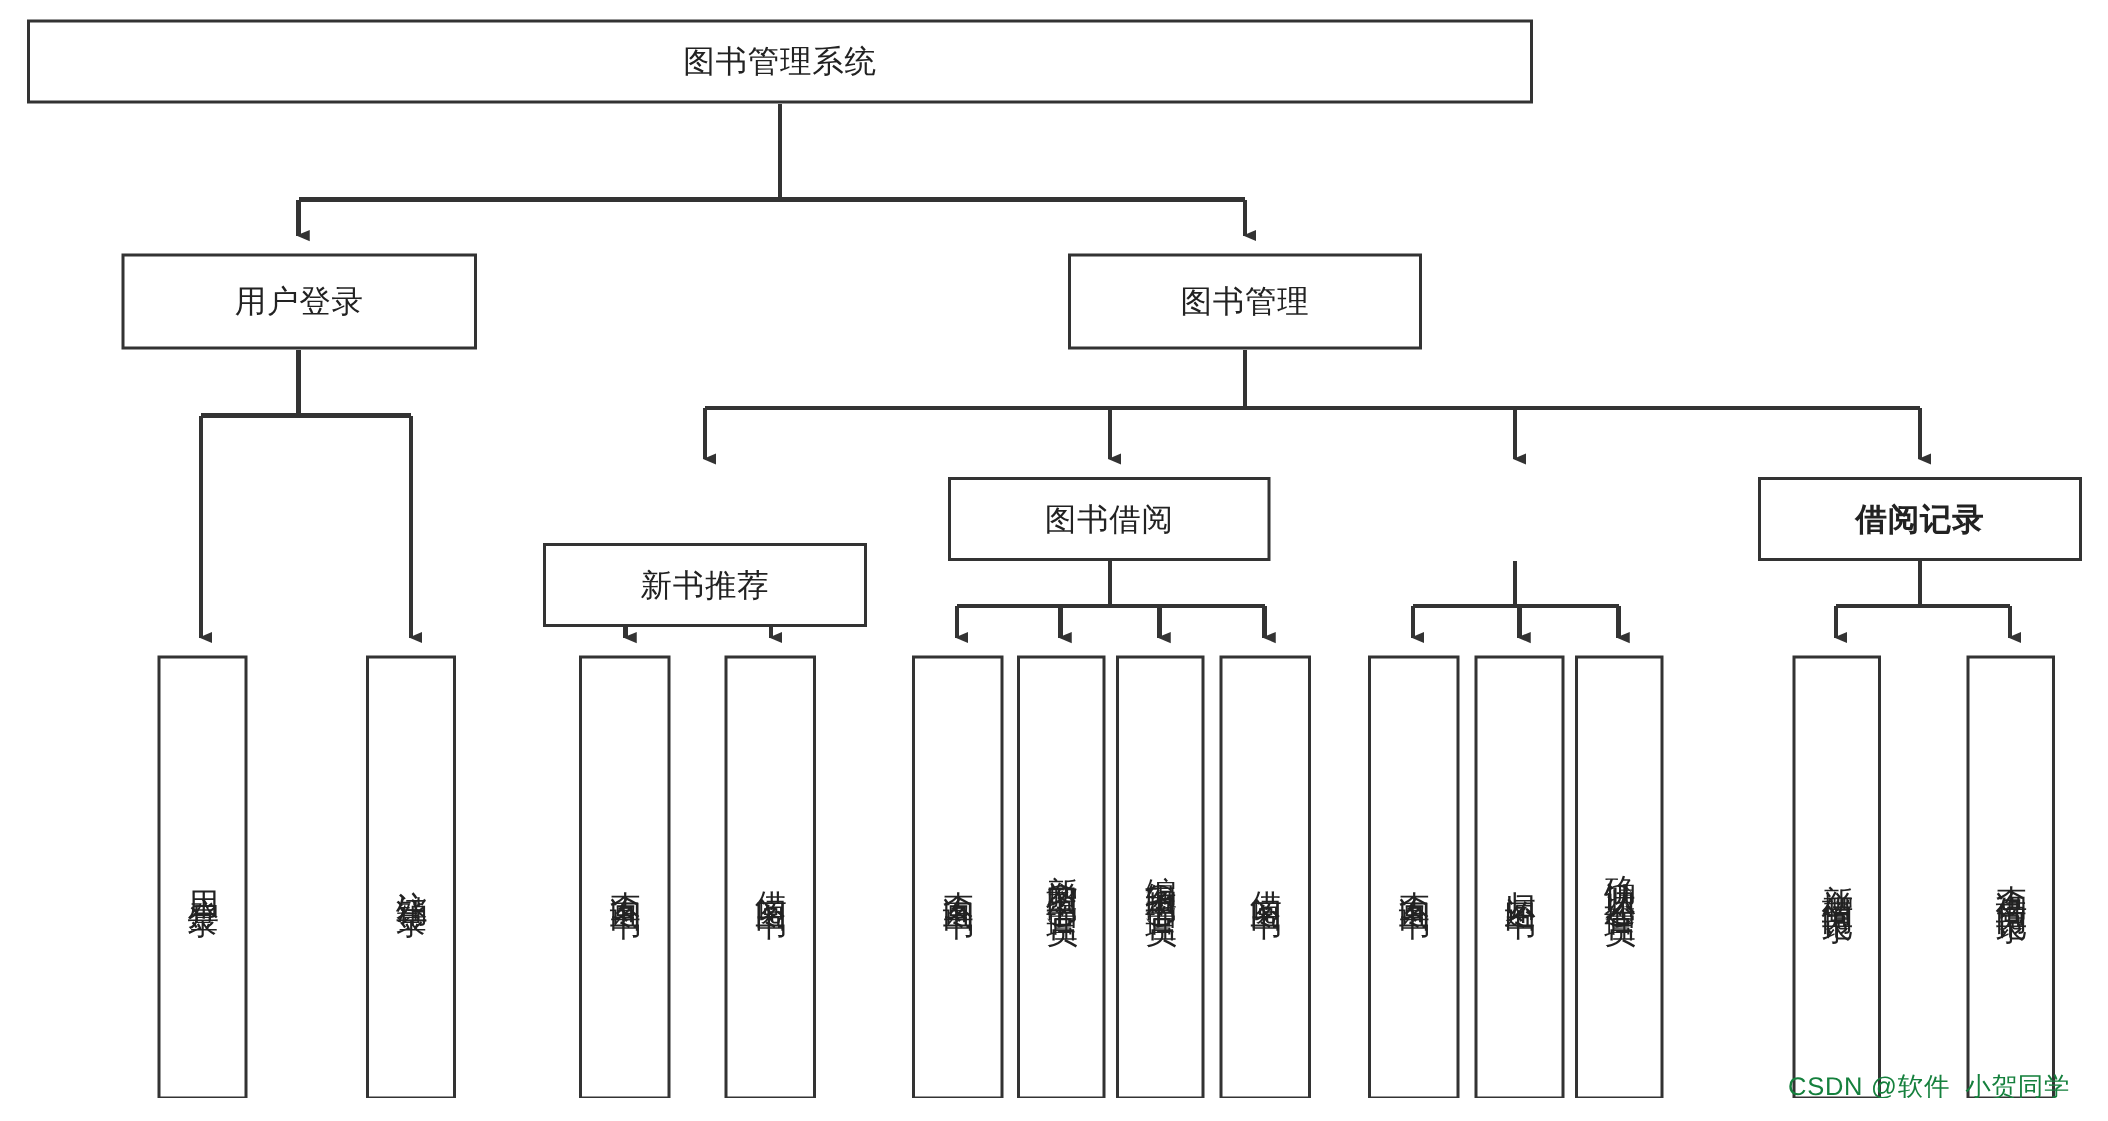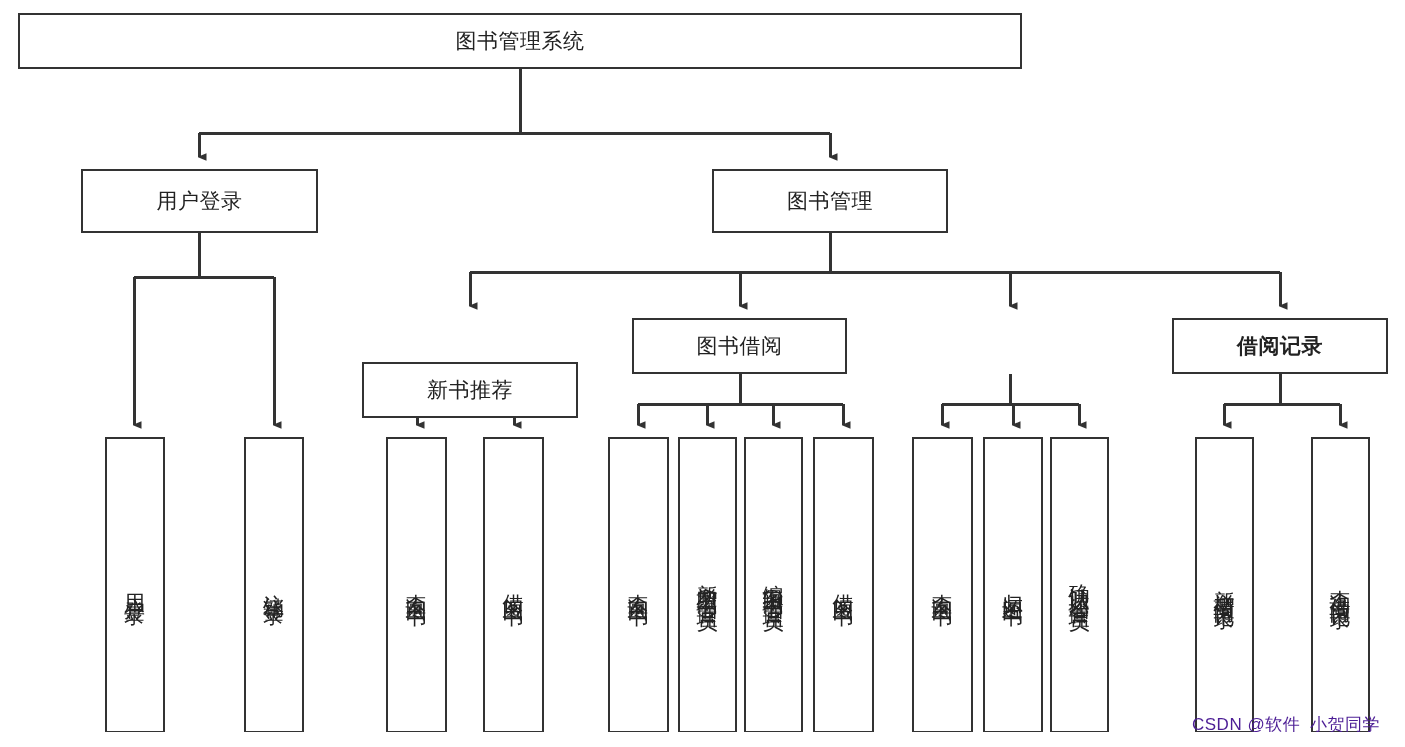--- a/index.html
+++ b/index.html
@@ -49,21 +49,21 @@
     letter-spacing: 4px;
     line-height: 1;
     white-space: nowrap;
   }
   .node .hlabel {
     white-space: nowrap;
   }
   .watermark {
     position: absolute;
     font-size: 17px;
-    color: #4c1d95;
+    color: #15803d;
     white-space: nowrap;
     letter-spacing: 0.5px;
   }
 </style>
 </head>
 <body>
 
 <div id="canvas">
 
   <svg id="wires" viewBox="0 0 1405 747">

